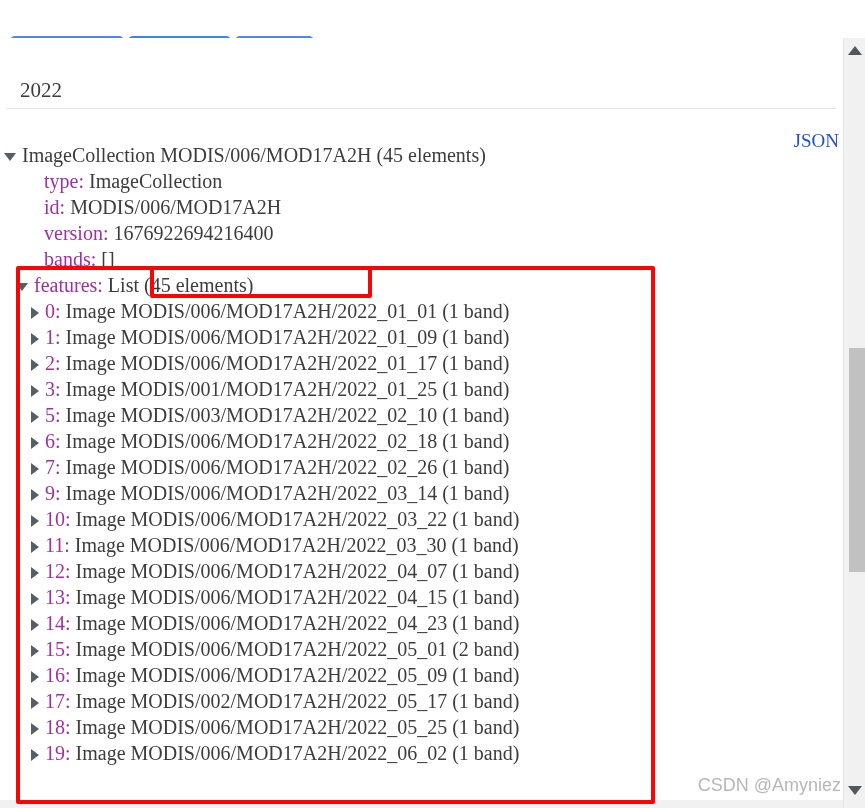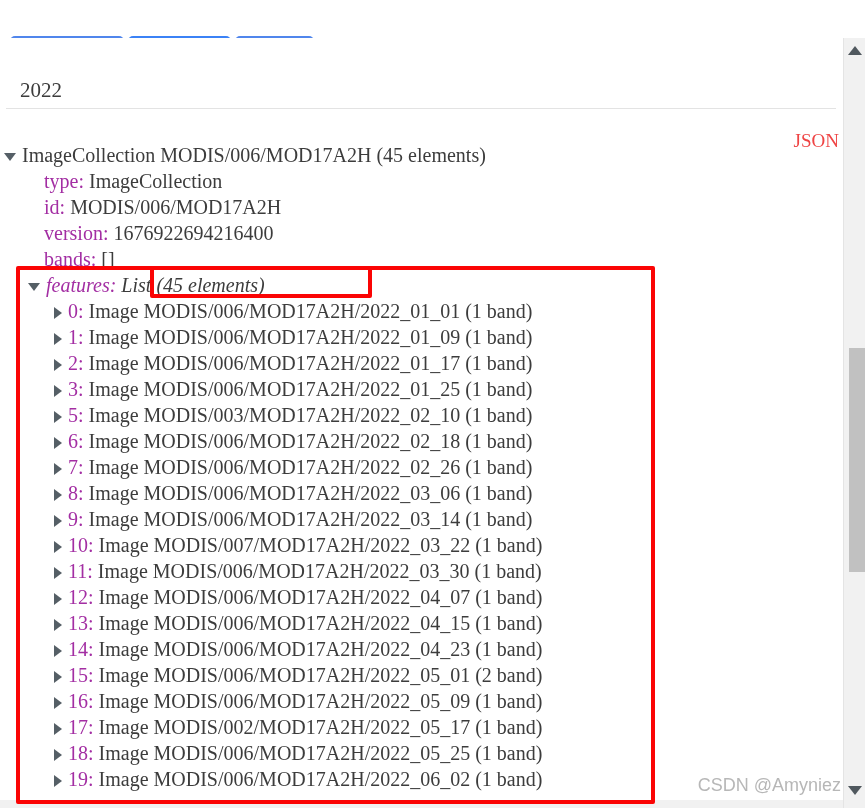--- a/index.html
+++ b/index.html
@@ -115,27 +115,27 @@
   .val {
     color: #3c3c3c;
   }
   #header-row {
     padding-left: 4px;
   }
   #json-link {
     position: absolute;
     right: 26px; top: 92px;
     font-size: 19px;
-    color: #ef4444;
+    color: #1d4ed8;
     cursor: pointer;
     user-select: none;
   }
   .prop-row { padding-left: 44px; font-family: Liberation Serif, serif; }
-  #features-row { padding-left: 28px; font-style: italic; }
-  .feature-row { padding-left: 54px; }
+  #features-row { padding-left: 16px; }
+  .feature-row { padding-left: 31px; }
 
   .idx { color: #a32ea3; }
 
   
   .annot {
     position: absolute;
     border: 4px solid #fb0404;
     box-sizing: border-box;
     pointer-events: none;
     border-radius: 2px;
@@ -261,45 +261,41 @@
     <div class="row feature-row">
       <span class="tri right"></span><span class="idx">1:</span>
       <span class="val">Image MODIS/006/MOD17A2H/2022_01_09 (1 band)</span>
     </div>
     <div class="row feature-row">
       <span class="tri right"></span><span class="idx">2:</span>
       <span class="val">Image MODIS/006/MOD17A2H/2022_01_17 (1 band)</span>
     </div>
     <div class="row feature-row">
       <span class="tri right"></span><span class="idx">3:</span>
-      <span class="val">Image MODIS/006/MOD17A2H/2022_01_25 (1 band)</span>
+      <span class="val">Image MODIS/001/MOD17A2H/2022_01_25 (1 band)</span>
     </div>
     <div class="row feature-row">
       <span class="tri right"></span><span class="idx">5:</span>
       <span class="val">Image MODIS/003/MOD17A2H/2022_02_10 (1 band)</span>
     </div>
     <div class="row feature-row">
       <span class="tri right"></span><span class="idx">6:</span>
       <span class="val">Image MODIS/006/MOD17A2H/2022_02_18 (1 band)</span>
     </div>
     <div class="row feature-row">
       <span class="tri right"></span><span class="idx">7:</span>
       <span class="val">Image MODIS/006/MOD17A2H/2022_02_26 (1 band)</span>
     </div>
     <div class="row feature-row">
-      <span class="tri right"></span><span class="idx">8:</span>
-      <span class="val">Image MODIS/006/MOD17A2H/2022_03_06 (1 band)</span>
-    </div>
-    <div class="row feature-row">
       <span class="tri right"></span><span class="idx">9:</span>
       <span class="val">Image MODIS/006/MOD17A2H/2022_03_14 (1 band)</span>
     </div>
     <div class="row feature-row">
       <span class="tri right"></span><span class="idx">10:</span>
-      <span class="val">Image MODIS/007/MOD17A2H/2022_03_22 (1 band)</span>
+      <span class="val">Image MODIS/006/MOD17A2H/2022_03_22 (1 band)</span>
     </div>
     <div class="row feature-row">
       <span class="tri right"></span><span class="idx">11:</span>
       <span class="val">Image MODIS/006/MOD17A2H/2022_03_30 (1 band)</span>
     </div>
     <div class="row feature-row">
       <span class="tri right"></span><span class="idx">12:</span>
       <span class="val">Image MODIS/006/MOD17A2H/2022_04_07 (1 band)</span>
     </div>
     <div class="row feature-row">

